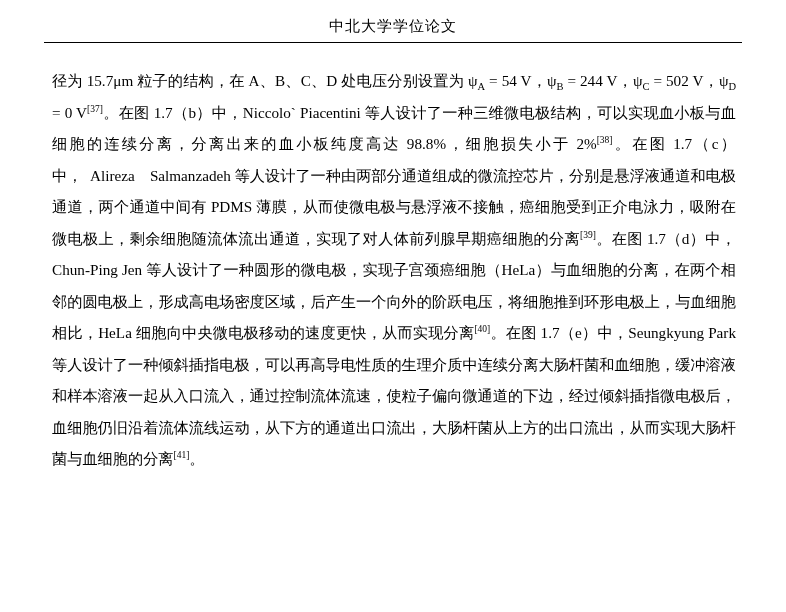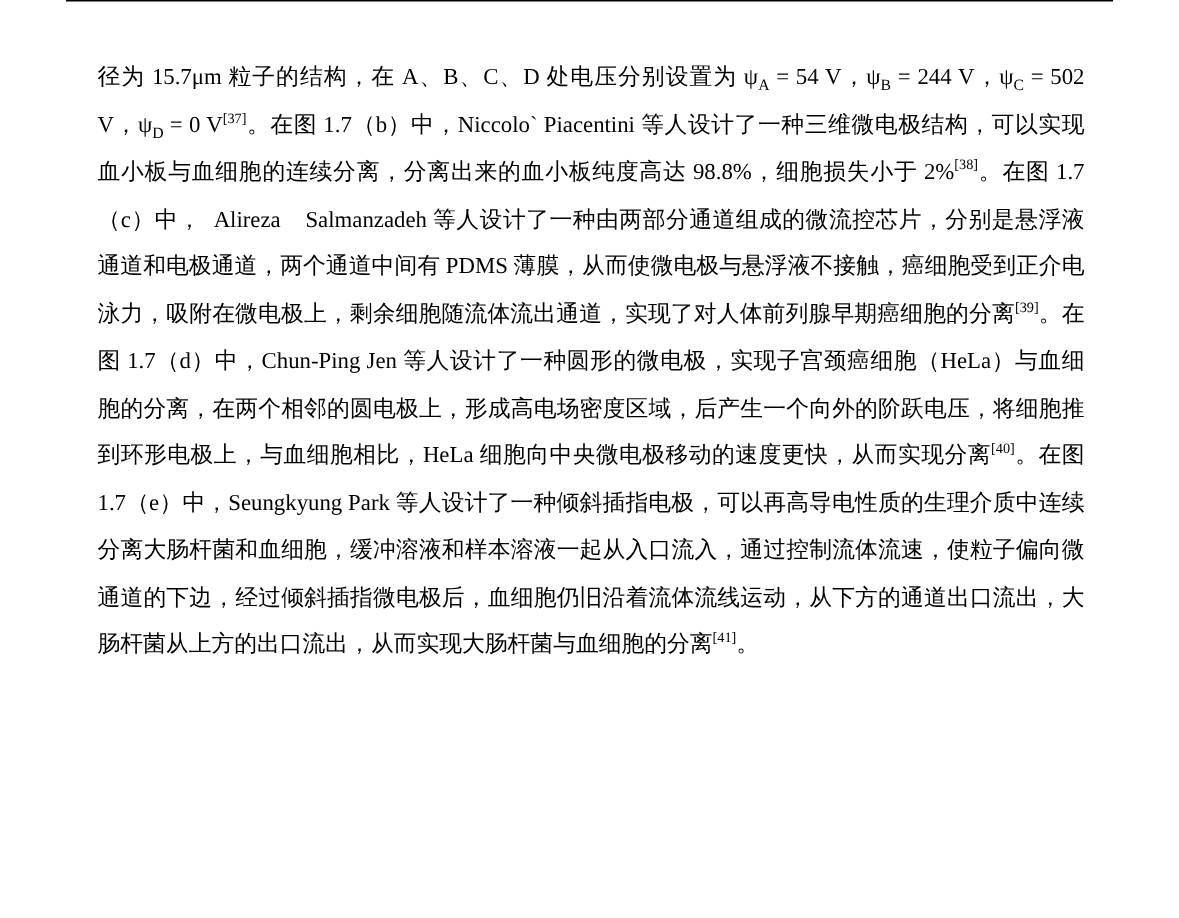--- a/index.html
+++ b/index.html
@@ -30,21 +30,21 @@
     padding-bottom: 6px;
     color: #000;
   }
   .header-rule {
     border: none;
     border-top: 1px solid #000;
     margin: 0 44px 0 44px;
     height: 0;
   }
   .body-text {
-    margin: 17px;
+    margin: 4px;
     padding: 18px 46px 0 48px;
     font-size: 15.2px;
     line-height: 31.5px;
     text-align: justify;
     text-justify: inter-ideograph;
     word-break: break-word;
   }
   .body-text p {
     margin: 0;
     text-indent: 0;
@@ -58,19 +58,22 @@
     font-size: 10.5px;
     vertical-align: sub;
     line-height: 0;
   }
 </style>
 </head>
 <body>
 
 <div class="page">
 
+  <div class="header">
+    <span>中北大学学位论文</span>
+  </div>
   <hr class="header-rule">
 
   <div class="body-text">
     <p>径为 15.7μm 粒子的结构，在 A、B、C、D 处电压分别设置为 ψ<span class="sub">A</span> = 54 V，ψ<span class="sub">B</span> = 244 V，ψ<span class="sub">C</span> = 502 V，ψ<span class="sub">D</span> = 0 V<sup>[37]</sup>。在图 1.7（b）中，Niccolo` Piacentini 等人设计了一种三维微电极结构，可以实现血小板与血细胞的连续分离，分离出来的血小板纯度高达 98.8%，细胞损失小于 2%<sup>[38]</sup>。在图 1.7（c）中，&nbsp;&nbsp;Alireza&nbsp;&nbsp;&nbsp;&nbsp;Salmanzadeh 等人设计了一种由两部分通道组成的微流控芯片，分别是悬浮液通道和电极通道，两个通道中间有 PDMS 薄膜，从而使微电极与悬浮液不接触，癌细胞受到正介电泳力，吸附在微电极上，剩余细胞随流体流出通道，实现了对人体前列腺早期癌细胞的分离<sup>[39]</sup>。在图 1.7（d）中，Chun-Ping Jen 等人设计了一种圆形的微电极，实现子宫颈癌细胞（HeLa）与血细胞的分离，在两个相邻的圆电极上，形成高电场密度区域，后产生一个向外的阶跃电压，将细胞推到环形电极上，与血细胞相比，HeLa 细胞向中央微电极移动的速度更快，从而实现分离<sup>[40]</sup>。在图 1.7（e）中，Seungkyung Park 等人设计了一种倾斜插指电极，可以再高导电性质的生理介质中连续分离大肠杆菌和血细胞，缓冲溶液和样本溶液一起从入口流入，通过控制流体流速，使粒子偏向微通道的下边，经过倾斜插指微电极后，血细胞仍旧沿着流体流线运动，从下方的通道出口流出，大肠杆菌从上方的出口流出，从而实现大肠杆菌与血细胞的分离<sup>[41]</sup>。</p>
   </div>
 
 </div>
 
 </body></html>

